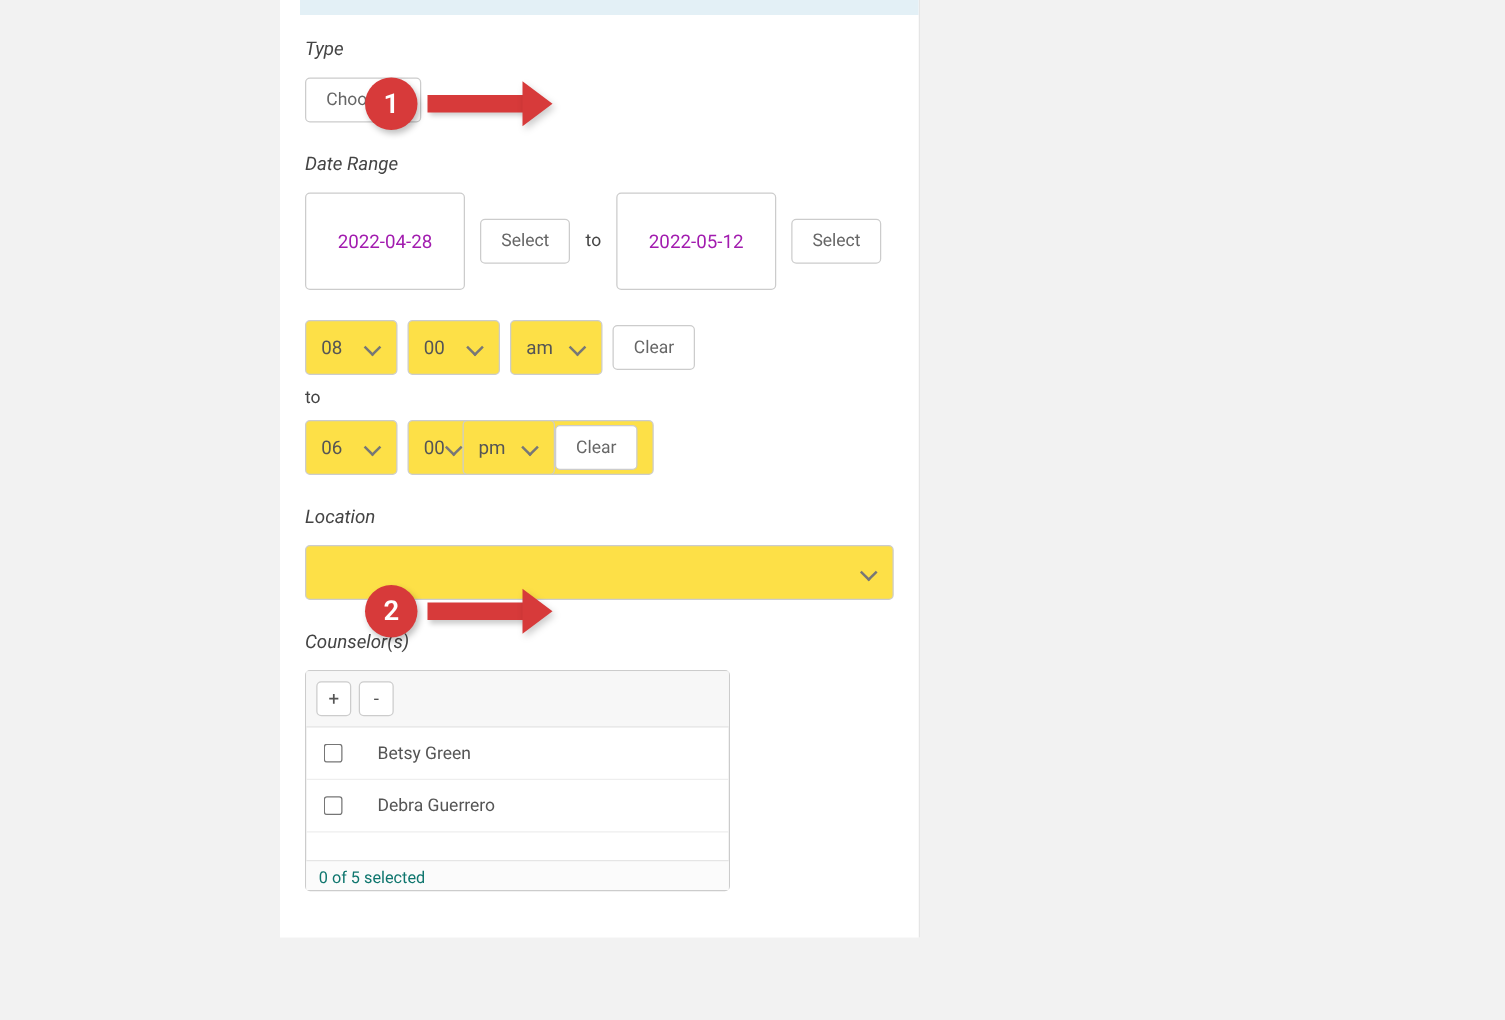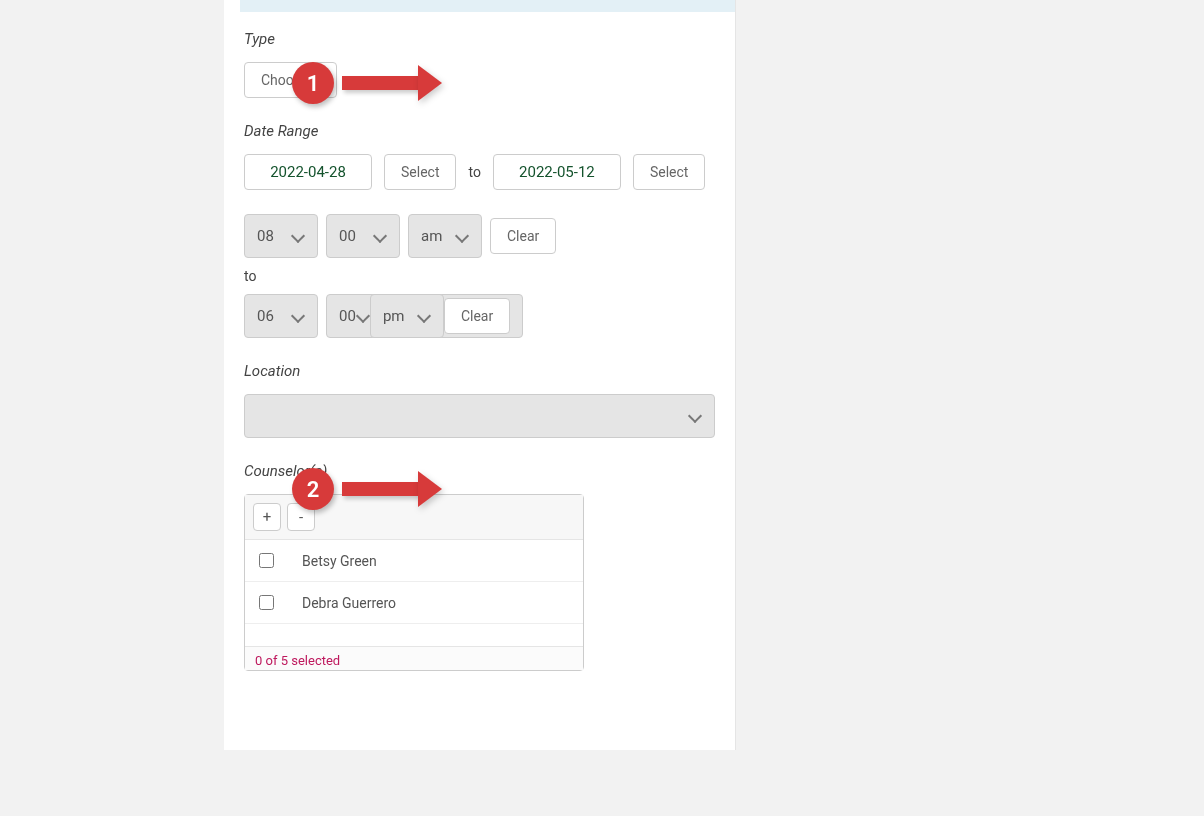--- a/index.html
+++ b/index.html
@@ -57,35 +57,35 @@
     padding: 9px 16px;
     font-size: 14px;
     border-radius: 4px;
     cursor: pointer;
     font-family: inherit;
   }
   .date-row { display: flex; align-items: center; gap: 12px; flex-wrap: wrap; }
   .date-input {
     border: 1px solid #ccc;
     border-radius: 4px;
-    padding: 8px 20px;
+    padding: 29px 20px;
     font-size: 15px;
-    color: #14532d;
+    color: #a21caf;
     text-align: center;
     width: 128px;
     background: #fff;
   }
   .to-text { font-size: 14px; color: #444; }
   .time-row { display: flex; align-items: center; gap: 8px; flex-wrap: wrap; }
   .time-to { margin: 10px 0; font-size: 14px; color: #444; }
   .select-box {
     position: relative;
     border: 1px solid #ccc;
     border-radius: 4px;
-    background: #e5e5e5;
+    background: #fde047;
     height: 44px;
     display: flex;
     align-items: center;
     padding: 0 12px;
     min-width: 74px;
     cursor: pointer;
   }
   .select-box .val { font-size: 15px; color: #555; flex: 1; }
   .chev {
     width: 14px; height: 14px;
@@ -148,21 +148,21 @@
   }
   .counselor-item input[type=checkbox] {
     width: 15px; height: 15px;
     border-radius: 3px;
     accent-color: #666;
     cursor: pointer;
   }
   .counselor-footer {
     padding: 6px 10px 2px;
     font-size: 13px;
-    color: #be185d;
+    color: #0f766e;
     border-top: 1px solid #e5e5e5;
     background: #fbfbfb;
   }
   
   .callout {
     position: absolute;
     z-index: 100;
     display: flex;
     align-items: center;
   }

